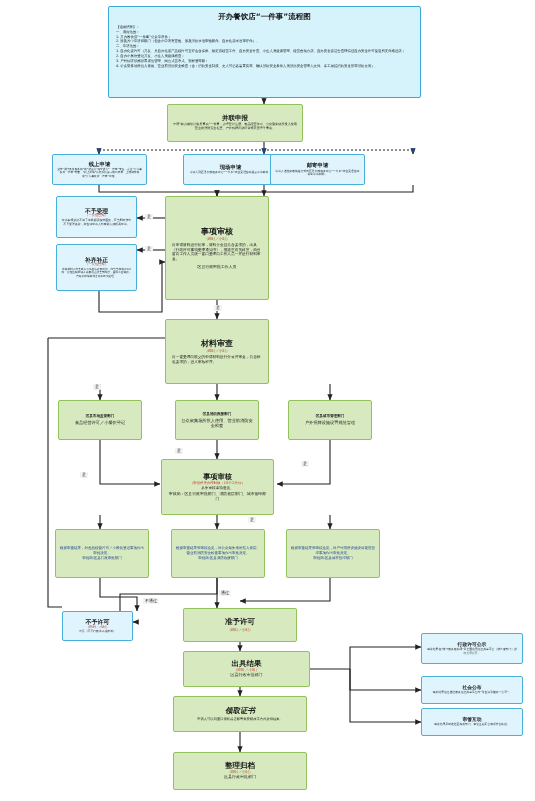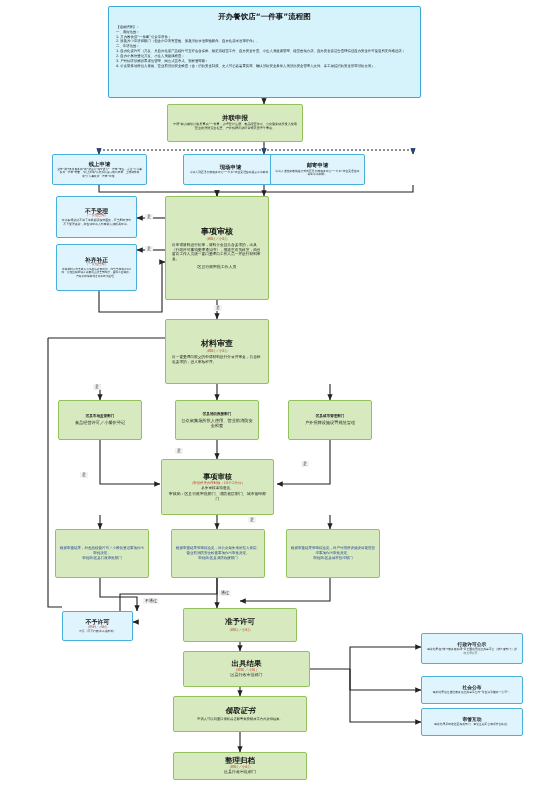--- a/index.html
+++ b/index.html
@@ -226,21 +226,21 @@
   <div class="node green" style="left:183px;top:608px;width:114px;height:34px;padding:2px 5px;">
     <div class="title" style="font-size:7.5px;">准予许可</div>
     <div class="sub-red" style="font-size:3.6px;margin-top:1px;">（即时／小时）</div>
   </div>
 
   <div class="node green" style="left:173px;top:696px;width:134px;height:36px;padding:2px 6px;">
     <div class="title" style="font-size:7.5px;font-style:italic;">领取证书</div>
     <div class="body" style="font-size:3.3px;margin-top:2px;">申请人可以到窗口领取或者邮寄免费邮政等方式获得结果。</div>
   </div>
 
-  <div class="node green" style="left:173px;top:752px;width:134px;height:28px;padding:2px 6px;">
+  <div class="node green" style="left:173px;top:752px;width:134px;height:38px;padding:2px 6px;">
     <div class="title" style="font-size:7.5px;">整理归档</div>
     <div class="sub-red" style="font-size:3.6px;">（即时／小时）</div>
     <div class="org" style="font-size:4px;margin-top:1px;">区县行政审批部门</div>
   </div>
 
   <div class="node blue2" style="left:421px;top:633px;width:102px;height:31px;padding:2px 5px;">
     <div class="title" style="font-size:4.8px;">行政许可公示</div>
     <div class="body" style="font-size:2.8px;margin-top:1px;">审批结果在“浙江政务服务网”及全国信用信息共享平台（浙江省部门）进行公示公开。</div>
   </div>
 

